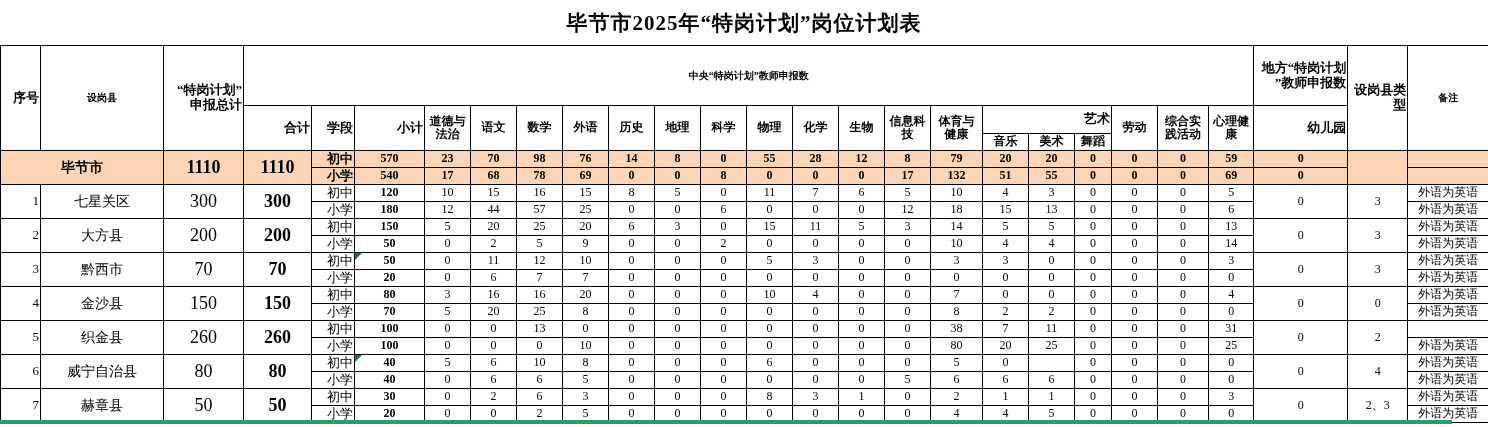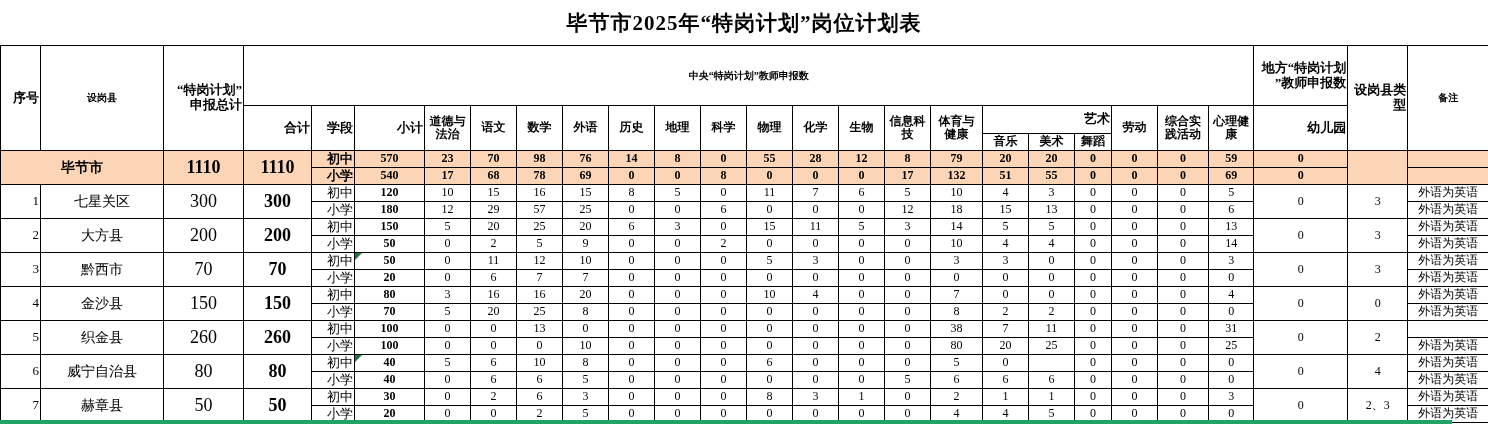--- a/index.html
+++ b/index.html
@@ -194,21 +194,21 @@
         <td>0</td>
         <td>5</td>
         <td rowspan="2">0</td>
         <td rowspan="2">3</td>
         <td>外语为英语</td>
       </tr>
       <tr>
         <td class="mh">小学</td>
         <td class="b">180</td>
         <td>12</td>
-        <td>29</td>
+        <td>44</td>
         <td>57</td>
         <td>25</td>
         <td>0</td>
         <td>0</td>
         <td>6</td>
         <td>0</td>
         <td>0</td>
         <td>0</td>
         <td>12</td>
         <td>18</td>

